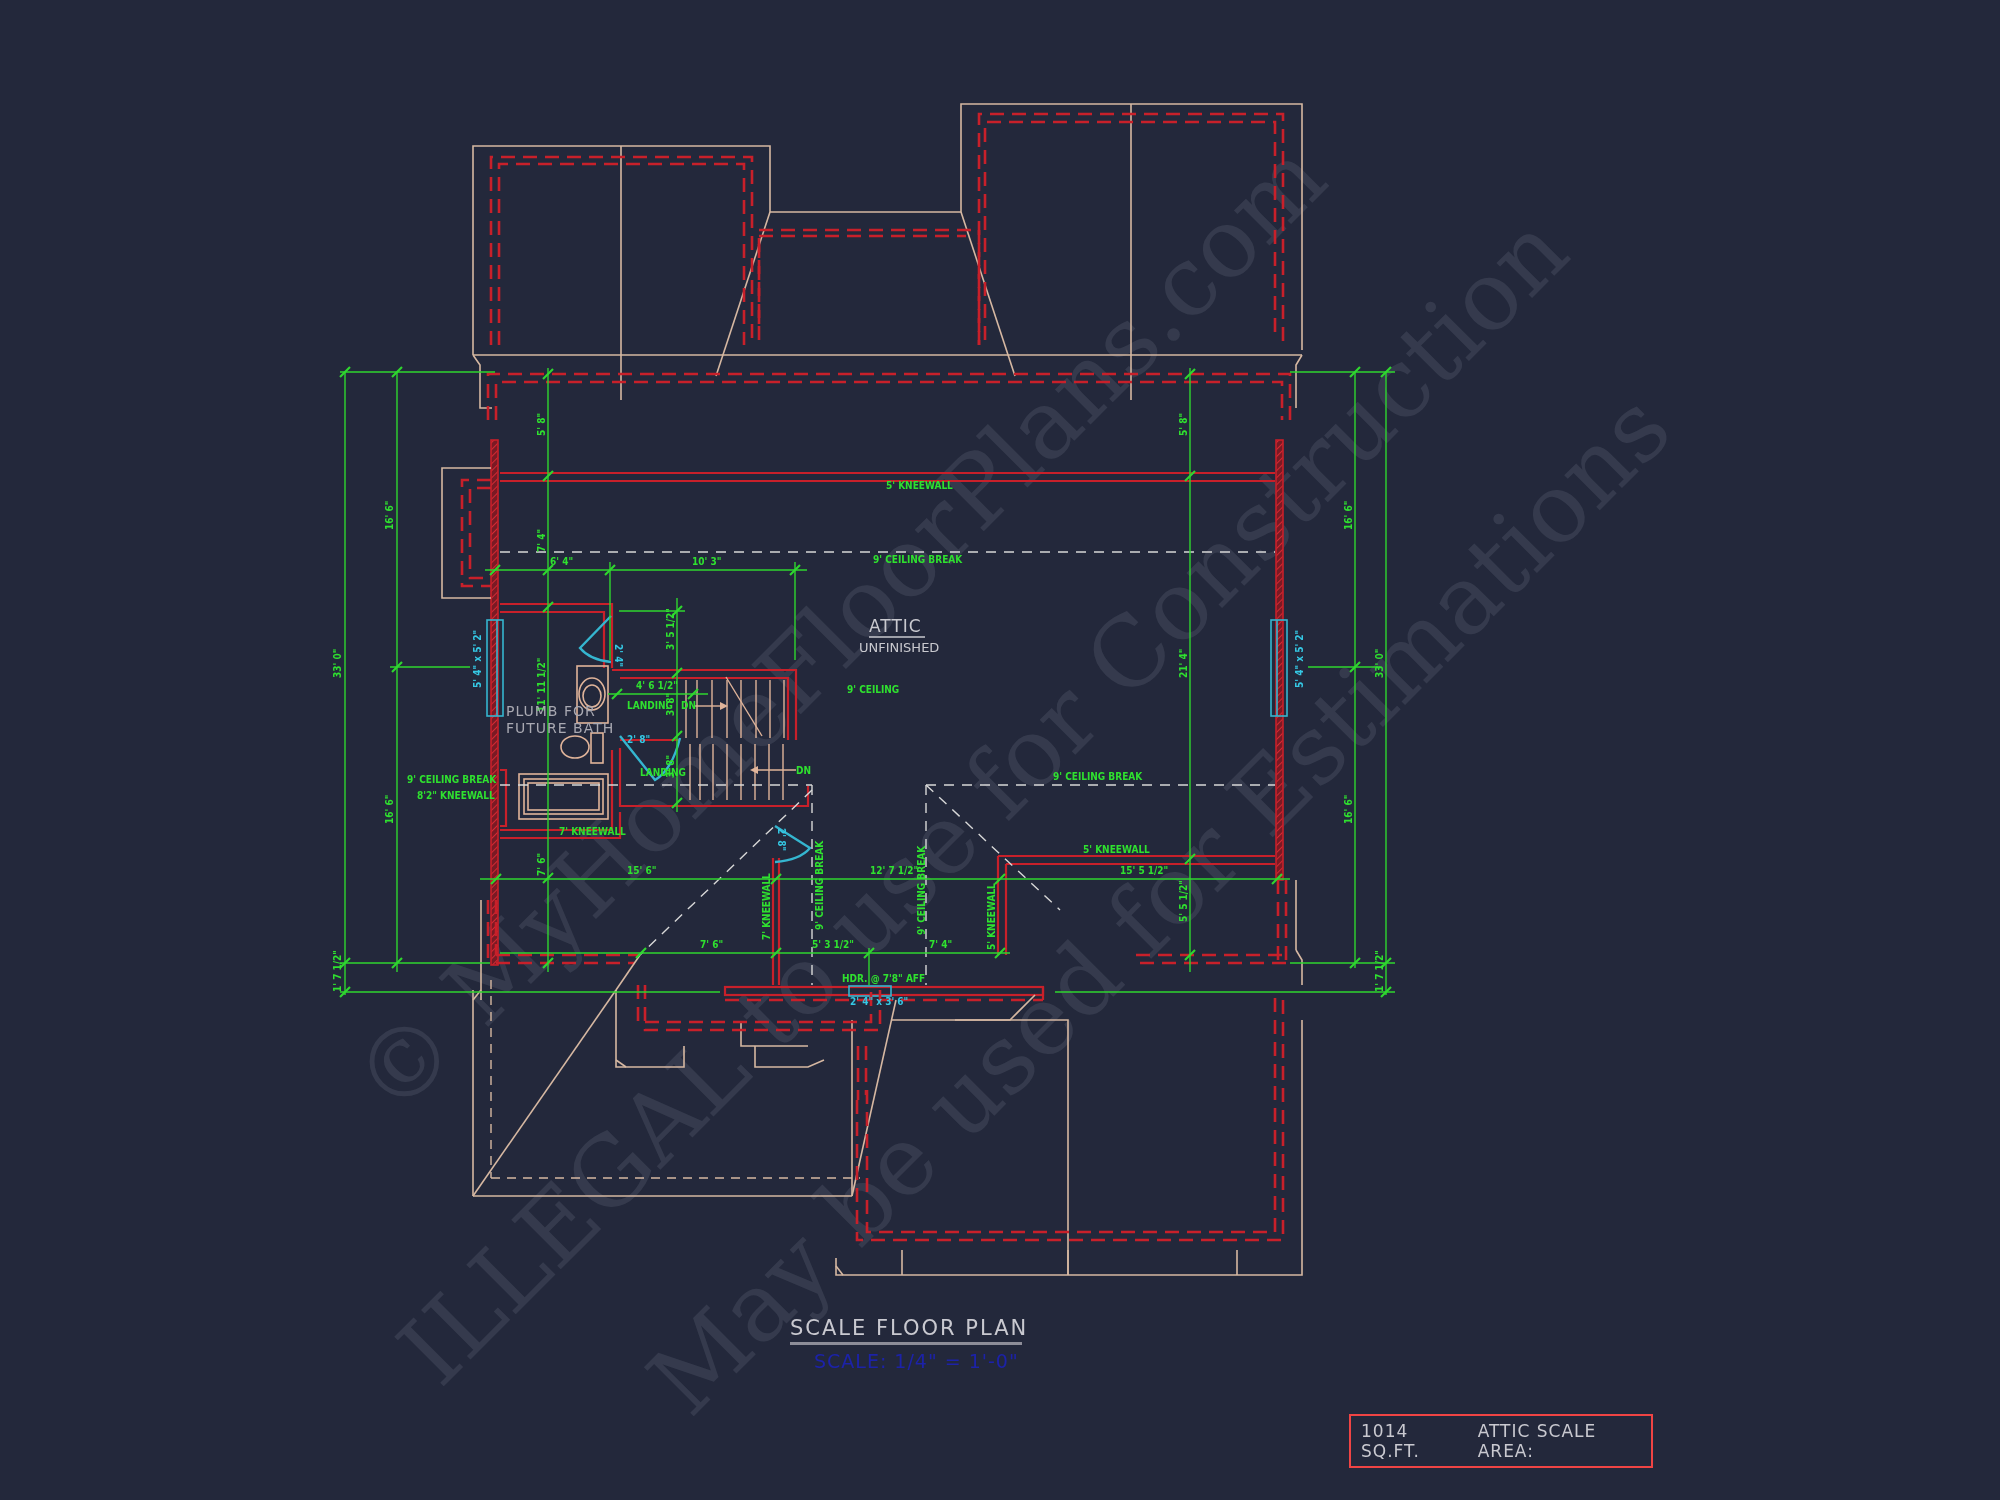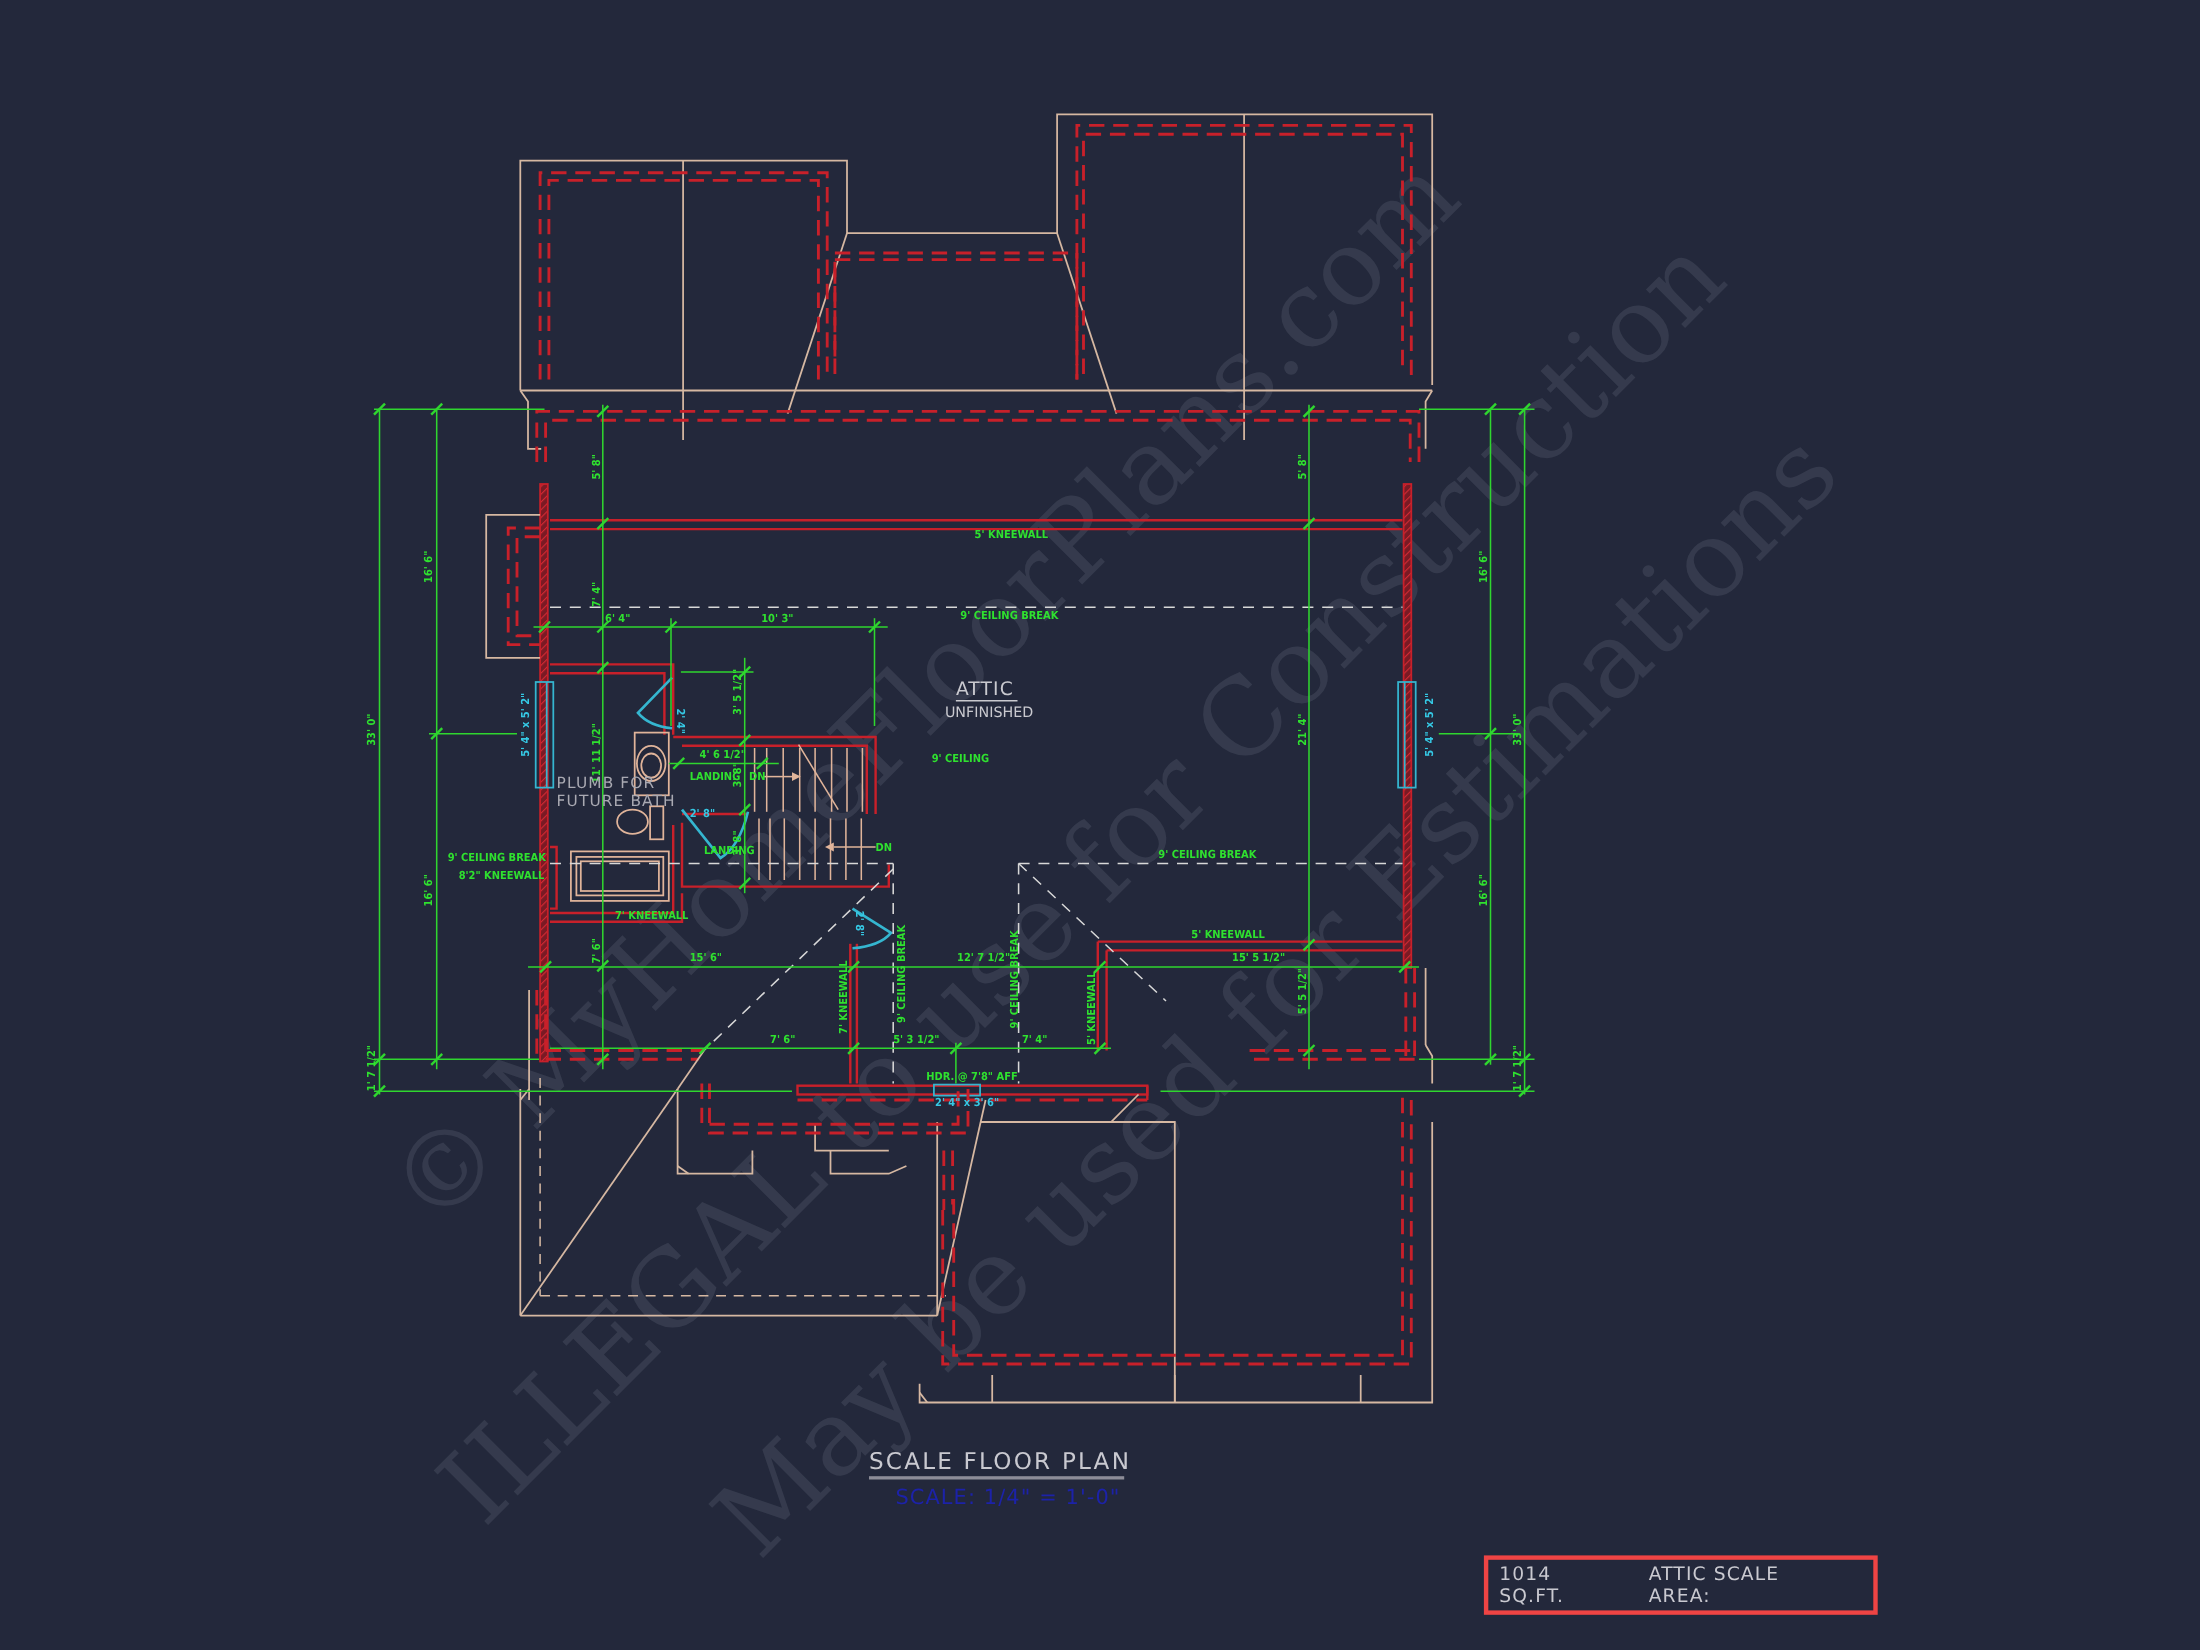--- a/index.html
+++ b/index.html
@@ -34,22 +34,22 @@
     position: absolute; left: 790px; top: 1316px;
     color: #c9c9d0; font-family: "DejaVu Sans", sans-serif; font-size: 21px;
     letter-spacing: 2px; font-weight: normal;
   }
   .plan-title-rule { position: absolute; left: 790px; top: 1342px; width: 232px; height: 3px; background: #8d8d98; }
   .plan-scale {
     position: absolute; left: 814px; top: 1350px;
     color: #1c22a8; font-family: "DejaVu Sans", sans-serif; font-size: 19px; letter-spacing: 1px;
   }
   .area-box {
-    position: absolute; left: 1349px; top: 1414px; width: 358px; height: 54px;
-    border: 4px solid #ef4444; box-sizing: border-box;
+    position: absolute; left: 1349px; top: 1414px; width: 304px; height: 54px;
+    border: 2px solid #ef4444; box-sizing: border-box;
     display: flex; align-items: center; padding-left: 10px;
     color: #c9c9d0; font-family: "DejaVu Sans", sans-serif; font-size: 17px; letter-spacing: 1px;
   }
   .area-box span { margin-right: 24px; }
 </style>
 </head>
 <body>
 
 <svg id="canvas" viewBox="0 0 2000 1500" xmlns="http://www.w3.org/2000/svg">
   <defs>

